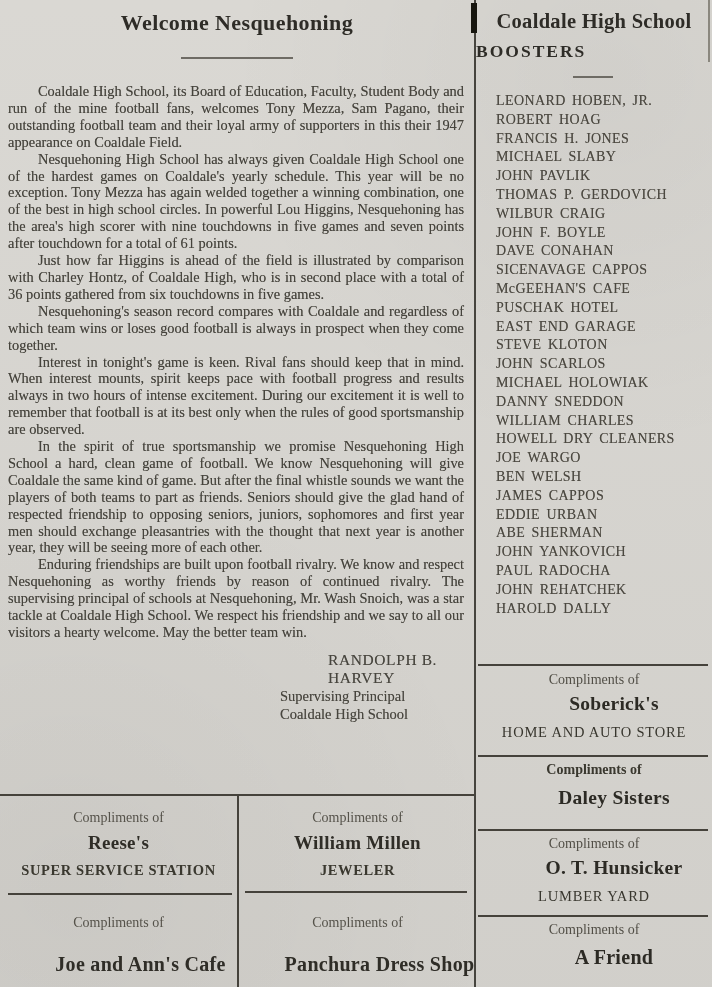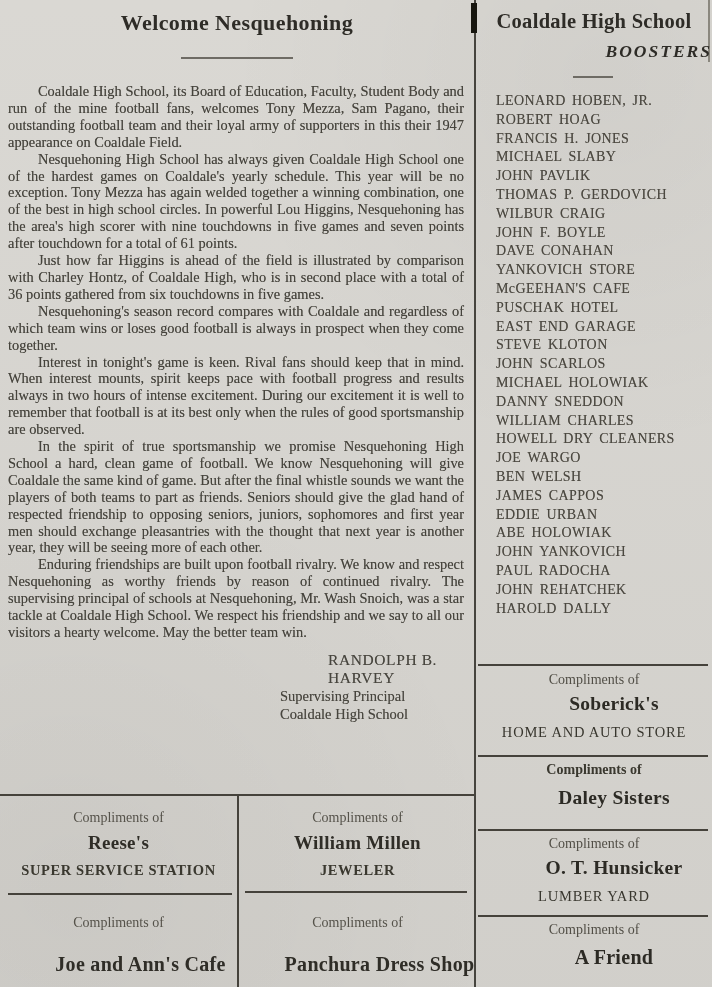--- a/index.html
+++ b/index.html
@@ -53,22 +53,22 @@
   .ad-cell.row2 .ad-tagline{margin-top:20px;}
   .ad-cell.row2 .ad-name{margin-top:22px;font-size:20px;padding-left:44px;}
   
   .divider-v{position:absolute;left:474px;top:0;width:2px;height:987px;background:#46443e;}
   .divider-cap{position:absolute;left:471px;top:3px;width:6px;height:30px;background:#17160f;}
   .edge-line{position:absolute;left:708px;top:0;width:2px;height:62px;background:#8a877e;}
   
   .right-col{position:absolute;left:476px;top:0;width:236px;height:987px;}
   .boost-title1{position:absolute;top:10px;left:0;width:100%;text-align:center;
     font-size:20.5px;font-weight:bold;color:#2e2c27;letter-spacing:0.3px;}
-  .boost-title2{position:absolute;top:41px;left:0;width:100%;text-align:right;
-    font-size:17.5px;font-weight:bold;color:#2e2c27;letter-spacing:2px;font-style:italic;}
+  .boost-title2{position:absolute;top:41px;left:0;width:100%;text-align:left;
+    font-size:17.5px;font-weight:bold;color:#2e2c27;letter-spacing:2px;}
   .boost-rule{position:absolute;top:76px;left:97px;width:40px;height:2px;background:#6e6b64;}
   .booster-list{position:absolute;top:92px;left:20px;right:2px;
     font-size:14px;line-height:18.8px;color:#4b4840;letter-spacing:0.4px;word-spacing:2.5px;
     text-shadow:0 0 0.5px rgba(70,66,58,0.5);}
   .r-rule{position:absolute;left:2px;width:230px;height:2px;background:#45423b;}
   .r-rule.r1{top:664px;} .r-rule.r2{top:755px;} .r-rule.r3{top:829px;} .r-rule.r4{top:915px;}
   .r-ad{position:absolute;left:0;width:236px;text-align:center;color:#3c3a33;}
   .r-ad.s0{top:672px;} .r-ad.s1{top:762px;} .r-ad.s2{top:836px;} .r-ad.s3{top:922px;}
   .r-tagline{font-size:14px;color:#514e46;}
   .r-ad.s1 .r-tagline{font-weight:bold;color:#3a382f;}
@@ -140,35 +140,35 @@
     <div class="booster-list">
         <div class="booster">LEONARD HOBEN, JR.</div>
         <div class="booster">ROBERT HOAG</div>
         <div class="booster">FRANCIS H. JONES</div>
         <div class="booster">MICHAEL SLABY</div>
         <div class="booster">JOHN PAVLIK</div>
         <div class="booster">THOMAS P. GERDOVICH</div>
         <div class="booster">WILBUR CRAIG</div>
         <div class="booster">JOHN F. BOYLE</div>
         <div class="booster">DAVE CONAHAN</div>
-        <div class="booster">YANKOVICH STORE</div>
+        <div class="booster">SICENAVAGE CAPPOS</div>
         <div class="booster">McGEEHAN'S CAFE</div>
         <div class="booster">PUSCHAK HOTEL</div>
         <div class="booster">EAST END GARAGE</div>
         <div class="booster">STEVE KLOTON</div>
         <div class="booster">JOHN SCARLOS</div>
         <div class="booster">MICHAEL HOLOWIAK</div>
         <div class="booster">DANNY SNEDDON</div>
         <div class="booster">WILLIAM CHARLES</div>
         <div class="booster">HOWELL DRY CLEANERS</div>
         <div class="booster">JOE WARGO</div>
         <div class="booster">BEN WELSH</div>
         <div class="booster">JAMES CAPPOS</div>
         <div class="booster">EDDIE URBAN</div>
-        <div class="booster">ABE HOLOWIAK</div>
+        <div class="booster">ABE SHERMAN</div>
         <div class="booster">JOHN YANKOVICH</div>
         <div class="booster">PAUL RADOCHA</div>
         <div class="booster">JOHN REHATCHEK</div>
         <div class="booster">HAROLD DALLY</div>
       </div>
 
     <div class="r-rule r1"></div>
     <div class="r-ad s0">
       <div class="r-tagline">Compliments of</div>
       <div class="r-name">Soberick's</div>

